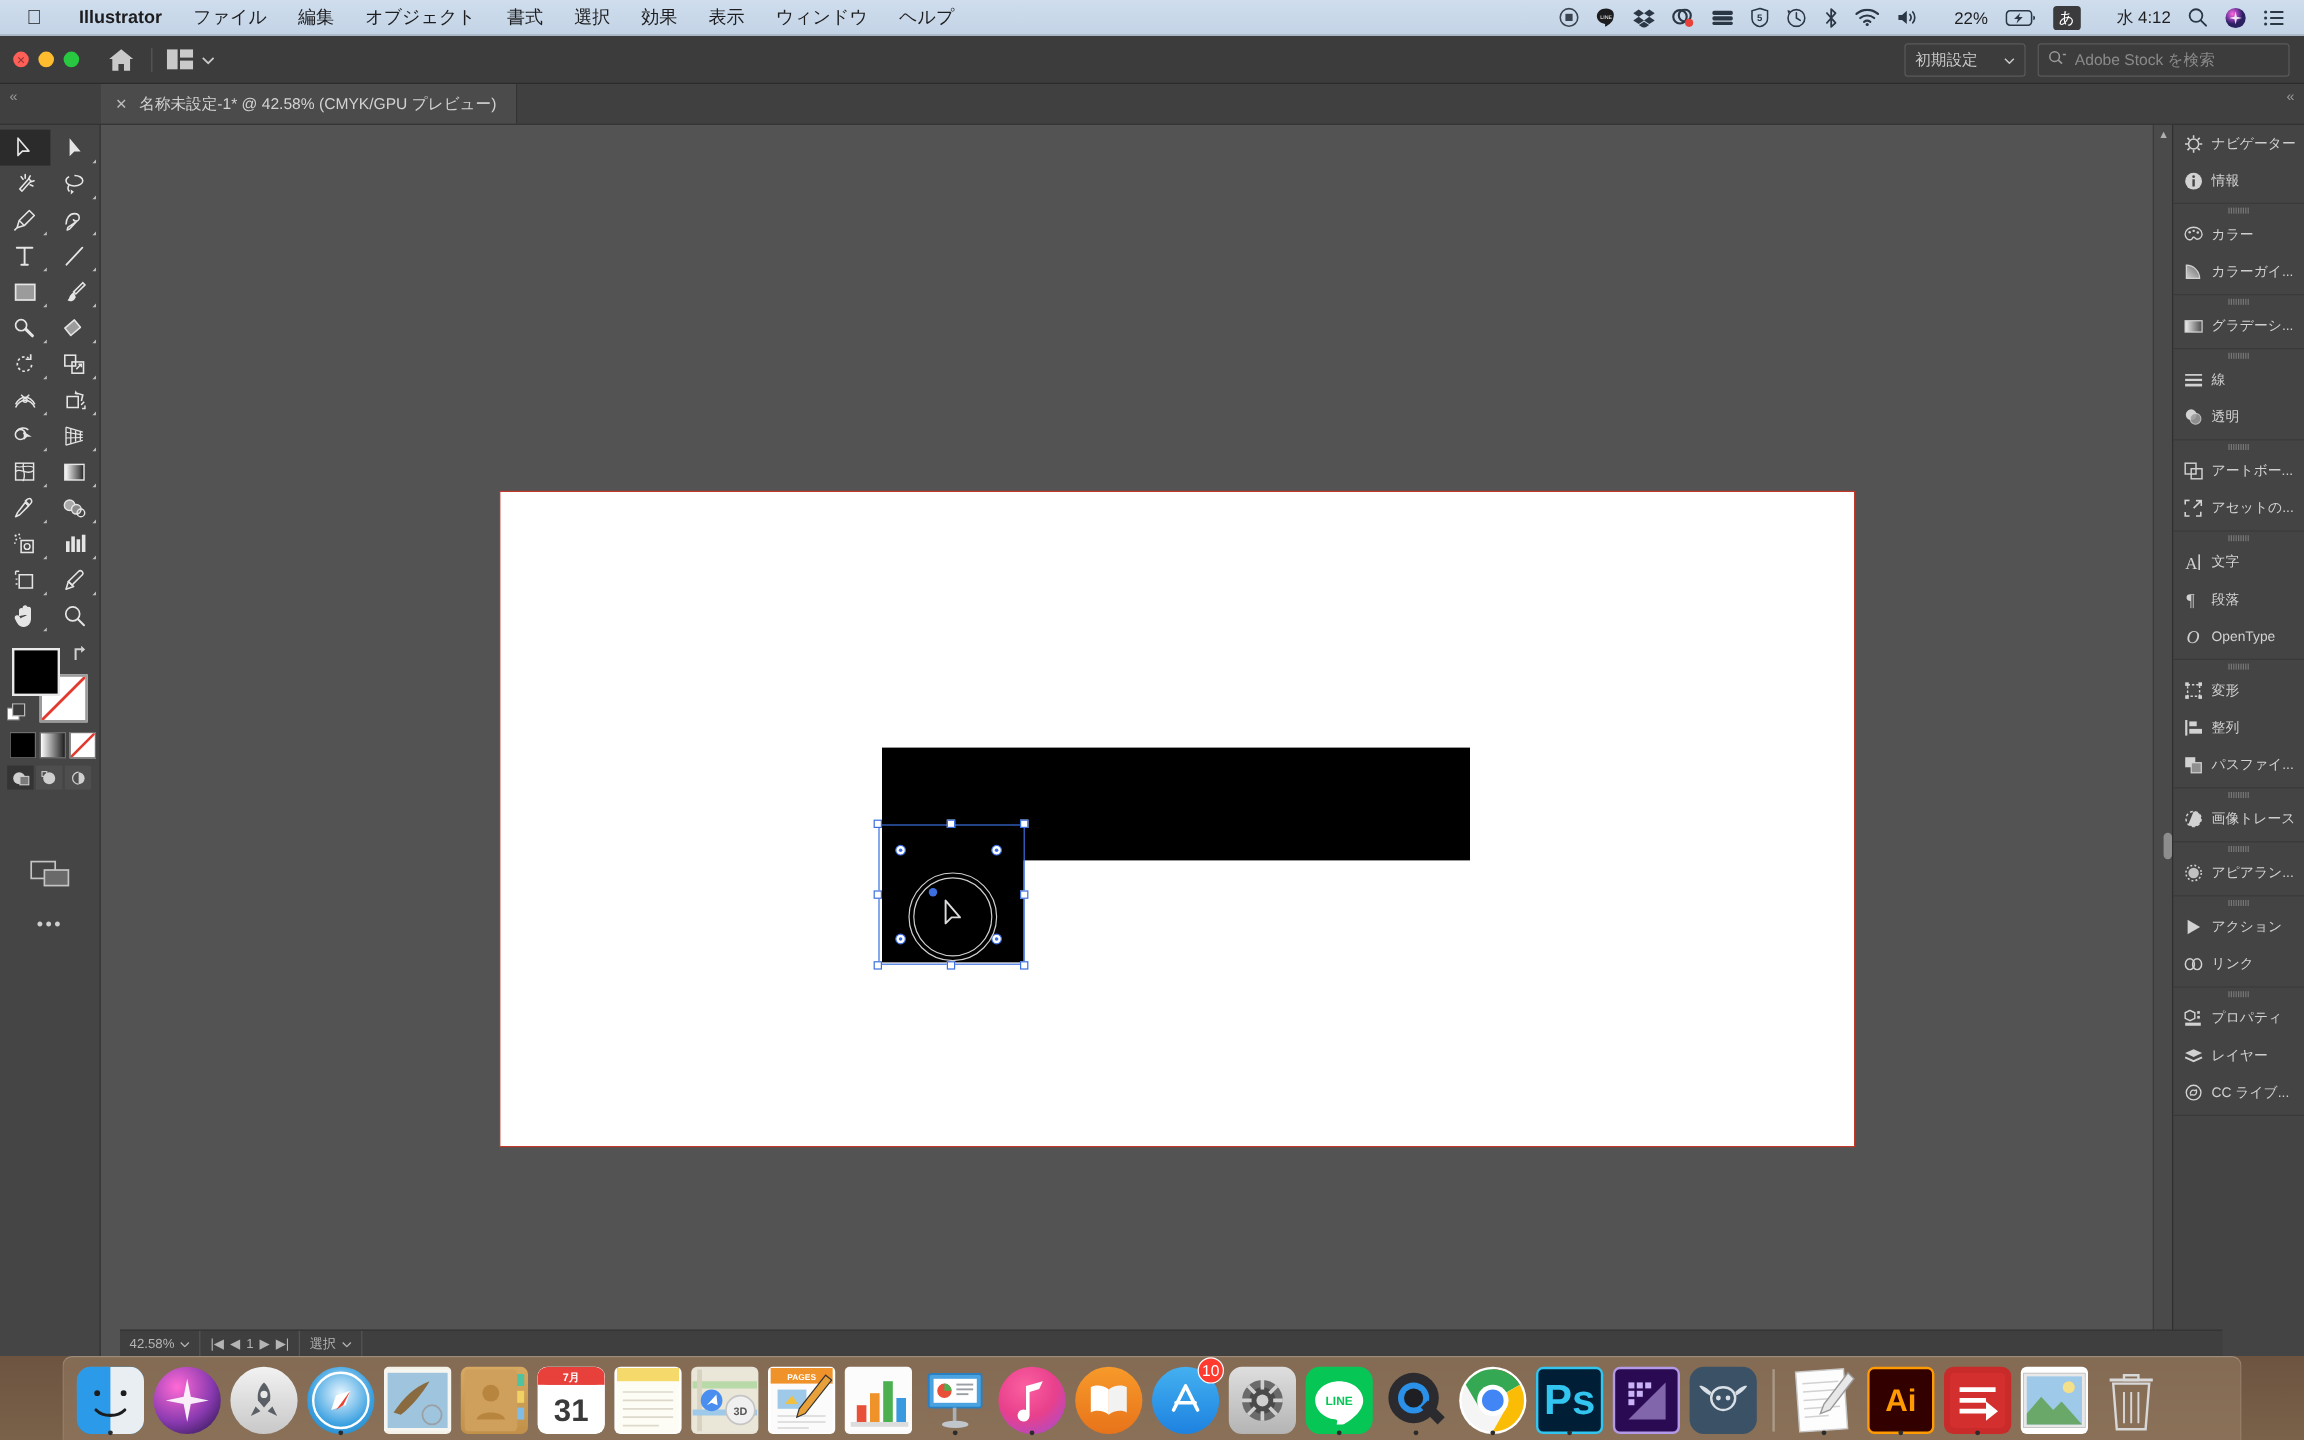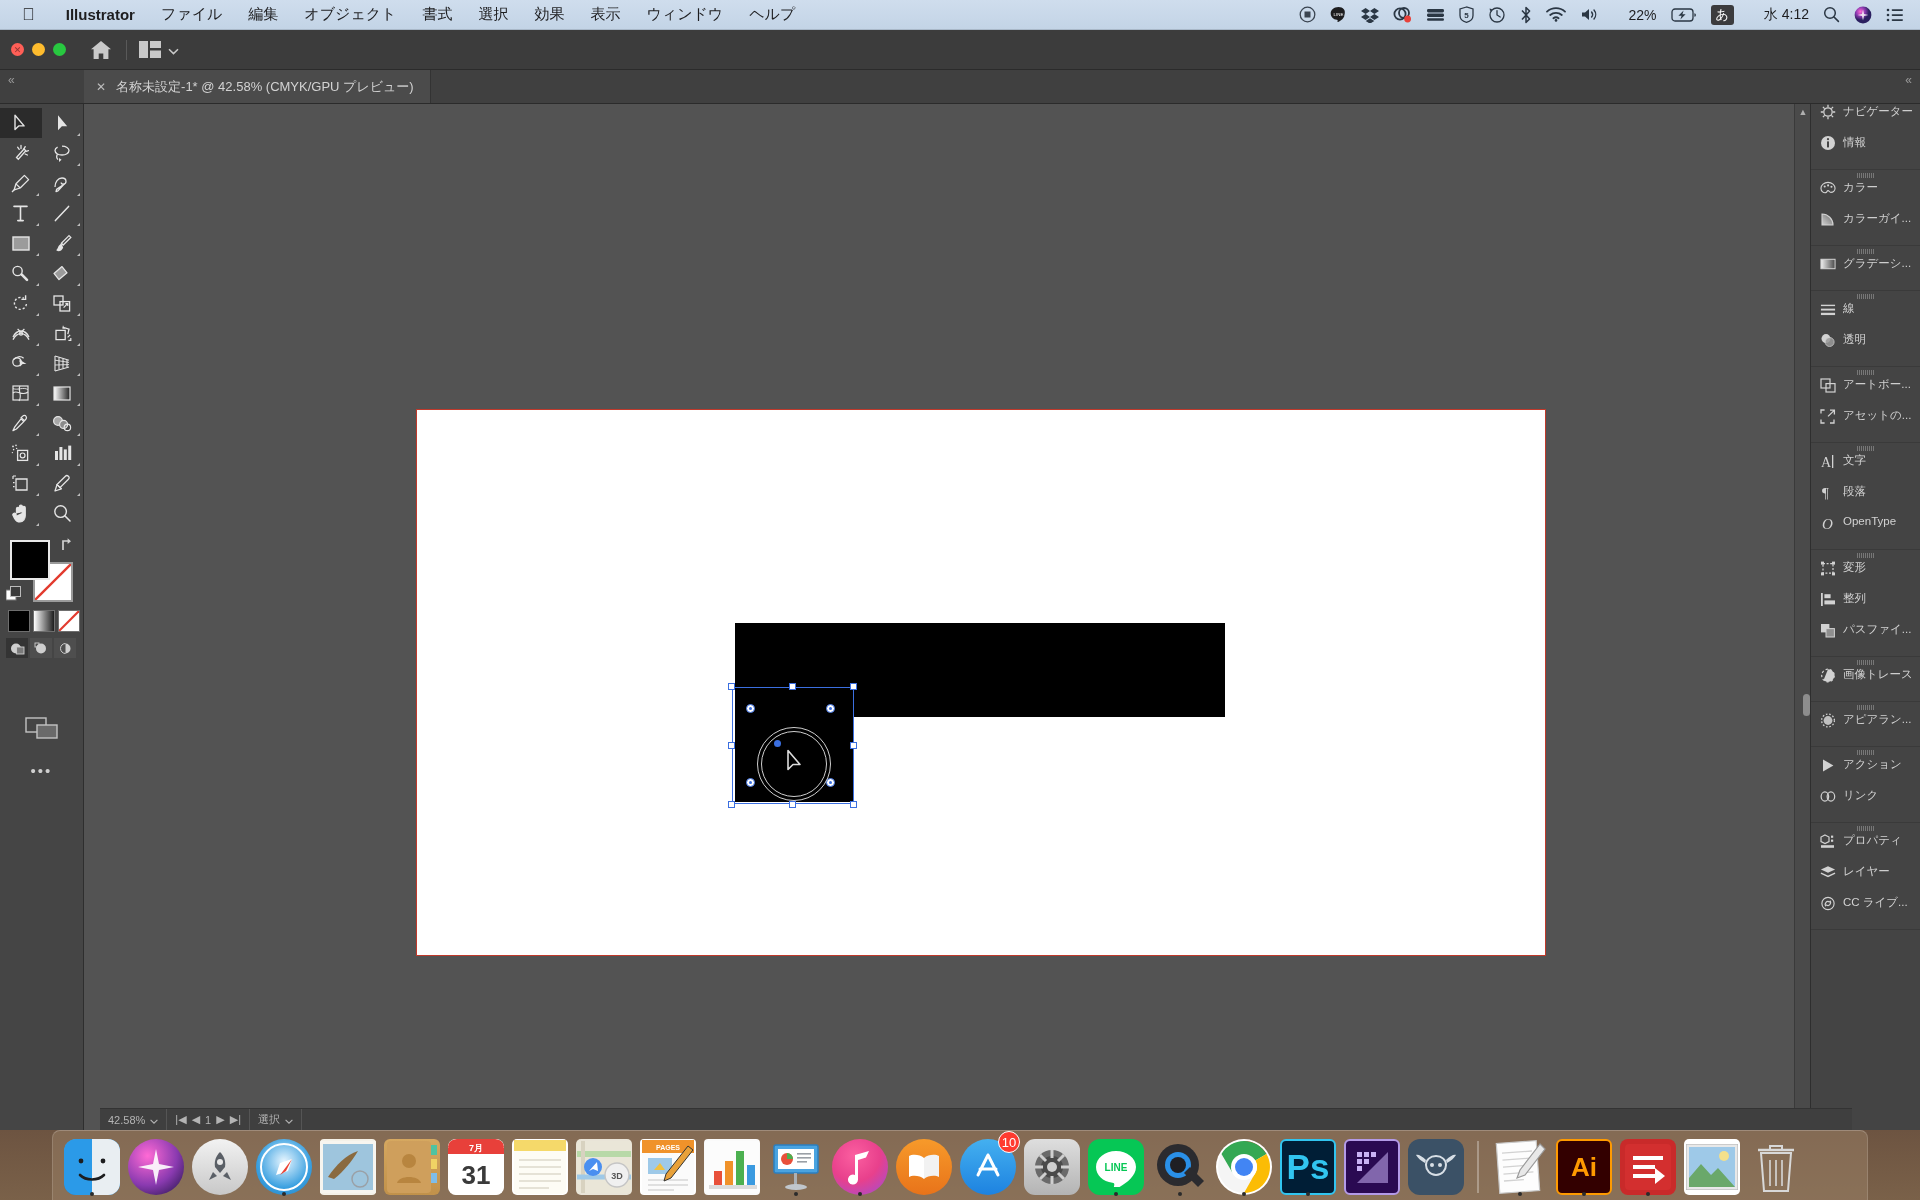--- a/index.html
+++ b/index.html
@@ -125,21 +125,21 @@
   
   #canvas-handle{ position:absolute; right:0; top:590px; width:7px;height:22px;background:#8d8d8d;border-radius:4px;}
   #canvas-vscroll{ position:absolute; right:0; top:0; bottom:0; width:16px; background:#4a4a4a; border-left:1px solid #3a3a3a;}
   .sc-arrow{ position:absolute; left:0; width:16px; height:16px; display:flex;align-items:center;justify-content:center;color:#b0b0b0;font-size:9px;}
 
   
   #rightdock{ width:110px; background:#444444; border-left:1px solid #2e2e2e; overflow:hidden;}
   .pgroup{ border-bottom:1px solid #3a3a3a; padding-bottom:3px; }
   .pgrip{ height:10px; display:flex;align-items:center;justify-content:center; gap:1px; }
   .pgrip b{ width:1px;height:5px;background:#777; display:block;}
-  .pitem{ display:flex; gap:7px; height:31px; padding-left:9px; color:#d2d2d2; font-size:11.5px; white-space:nowrap;}
+  .pitem{ display:flex; align-items:center; gap:7px; height:31px; padding-left:9px; color:#d2d2d2; font-size:11.5px; white-space:nowrap;}
   .pitem .pi-ico{ width:16px;height:16px; display:flex;align-items:center;justify-content:center; flex:0 0 16px;}
 
   
   #statusbar{
     position:absolute; left:100px; bottom:0; width:1752px; height:22px; background:#3f3f3f;
     display:flex; align-items:center; color:#b4b4b4; font-size:11px; border-top:1px solid #333;
   }
   #statusbar .cell{ padding:0 8px; border-right:1px solid #555; height:100%; display:flex; align-items:center; gap:5px;}
 
   
@@ -308,20 +308,40 @@
           <rect x="0" y="0" width="9" height="17" fill="#c9c9c9"></rect>
           <rect x="11" y="0" width="11" height="7" fill="#c9c9c9"></rect>
           <rect x="11" y="9.5" width="11" height="7.5" fill="#c9c9c9"></rect>
         </svg>
       <span>
         <svg width="11" height="7" viewBox="0 0 11 7">
             <path d="M1 1.2 5.5 5.6 10 1.2" stroke="#c9c9c9" stroke-width="1.5" fill="none"></path>
           </svg>
       </span>
     </div>
+    <div id="title-right">
+      <div id="workspace-sel">
+        <span>初期設定</span>
+        <span>
+          <svg width="9" height="6" viewBox="0 0 9 6">
+              <path d="M.8 1 4.5 4.7 8.2 1" stroke="#c9c9c9" stroke-width="1.3" fill="none"></path>
+            </svg>
+        </span>
+      </div>
+      <div id="stock-search">
+        <span>
+          <svg width="15" height="13" viewBox="0 0 15 13">
+              <circle cx="5.2" cy="5.2" r="4" fill="none" stroke="#9a9a9a" stroke-width="1.3"></circle>
+              <path d="M8.2 8.2 11.4 11" stroke="#9a9a9a" stroke-width="1.4"></path>
+              <path d="M12 3.4h2.6" stroke="#9a9a9a" stroke-width="1.2"></path>
+            </svg>
+        </span>
+        <span>Adobe Stock を検索</span>
+      </div>
+    </div>
   </div>
 
   <div id="tabbar">
     <div id="panel-collapse-l">«</div>
     <div id="doc-tab">
       <span class="x">✕</span>
       <span>名称未設定-1* @ 42.58% (CMYK/GPU プレビュー)</span>
     </div>
     <div class="filler"></div>
     <div id="panel-collapse-r">«</div>

